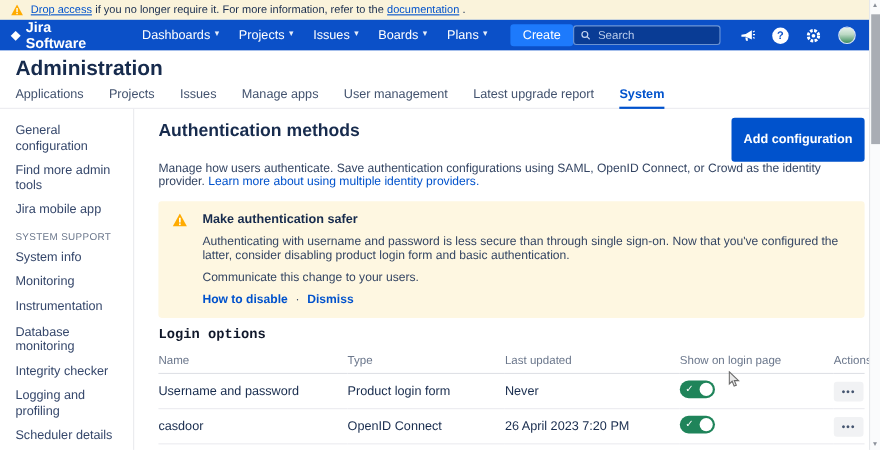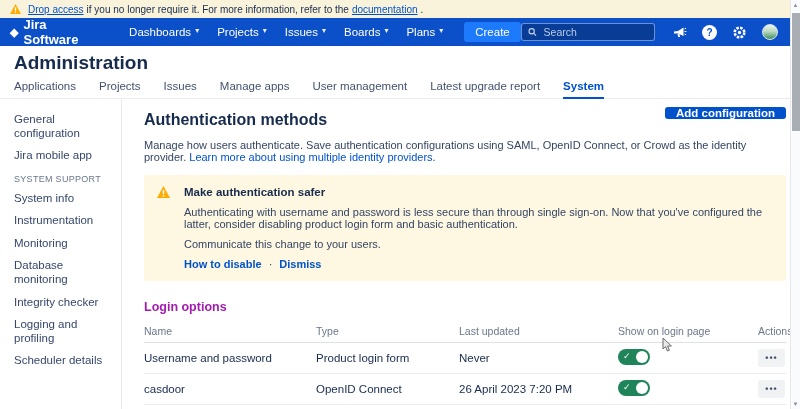--- a/index.html
+++ b/index.html
@@ -43,33 +43,33 @@
 
   
   .content { display:flex; height:310px; }
   .sidebar { width:122px; flex:0 0 122px; padding:14px 6px 0 14px; border-right:1px solid #E9EAEE; overflow:hidden; }
   .side-item { font-size:11.5px; color:#35476B; margin-bottom:9px; line-height:1.18; cursor:pointer; }
   .side-section { font-size:9px; color:#6B778C; margin:11px 0 8px; letter-spacing:.3px; }
 
   .main { flex:1; padding:8px 14px 0 22px; position:relative; }
   .main-header { display:flex; justify-content:space-between; align-items:flex-start; }
   .main-title { font-size:16px; font-weight:bold; color:#172B4D; margin:4px 0 10px; }
-  .add-btn { background:#0052CC; border:0; color:#fff; font-size:11.5px; font-weight:bold; padding:0 11px; border-radius:3px; cursor:pointer; font-family:inherit; }
+  .add-btn { background:#0052CC; border:0; color:#fff; font-size:11.5px; font-weight:bold; padding:14px 11px; border-radius:3px; cursor:pointer; font-family:inherit; }
   .intro { font-size:11px; color:#344563; margin:0 0 12px; }
   .link { color:#0052CC; cursor:pointer; }
 
-  .warning-box { background:#FEF7E1; border-radius:3px; padding:11px 14px 11px 40px; position:relative; margin-bottom:19px; }
+  .warning-box { background:#FEF7E1; border-radius:3px; padding:11px 14px 11px 40px; position:relative; margin-bottom:8px; }
   .warning-box .tri { position:absolute; left:13px; top:11px; }
   .warning-title { font-size:11.5px; font-weight:bold; color:#172B4D; margin-bottom:8px; }
   .warning-line { font-size:11px; color:#344563; margin-bottom:8px; }
   .warning-links { font-size:11px; font-weight:bold; color:#0052CC; display:flex; gap:7px; align-items:center; }
   .warning-links .sep { color:#344563; font-weight:normal; }
   .warning-links span { cursor:pointer; }
 
-  .section-title { font-size:12.5px; font-weight:bold; color:#a21caf; margin:0 0 6px; }
+  .section-title { font-size:12.5px; font-weight:bold; color:#0f172a; margin:0 0 6px;font-family:Liberation Mono, monospace; }
   table { width:100%; border-collapse:collapse; table-layout:fixed; }
   th { font-size:10.5px; color:#6B778C; text-align:left; font-weight:normal; padding:5px 0; border-bottom:1px solid #DFE1E6; }
   td { font-size:11.5px; color:#172B4D; padding:6px 0; border-bottom:1px solid #EBECF0; }
 
   .toggle { width:32px; height:16px; border-radius:9px; background:#1F845A; position:relative; display:inline-block; cursor:pointer; }
   .toggle .check { position:absolute; left:5px; top:1.5px; color:#fff; font-size:9px; }
   .toggle .knob { position:absolute; right:2px; top:2px; width:12px; height:12px; border-radius:50%; background:#fff; }
 
   .ellipsis-btn { width:27px; height:18px; background:#F1F2F4; border:0; border-radius:3px; color:#44546F; font-size:9px; font-weight:bold; letter-spacing:1px; display:flex; align-items:center; justify-content:center; cursor:pointer; font-family:inherit; }
 
@@ -168,25 +168,26 @@
     <div class="tab">Manage apps</div>
     <div class="tab">User management</div>
     <div class="tab">Latest upgrade report</div>
     <div class="tab active">System</div>
   </div>
 
   <div class="content">
 
     <div class="sidebar">
       <div class="side-item">General configuration</div>
+      <div class="side-item">Find more admin tools</div>
       <div class="side-item">Jira mobile app</div>
       <div class="side-section">SYSTEM SUPPORT</div>
       <div class="side-item">System info</div>
+      <div class="side-item">Monitoring</div>
       <div class="side-item">Instrumentation</div>
-      <div class="side-item">Monitoring</div>
       <div class="side-item">Database monitoring</div>
       <div class="side-item">Integrity checker</div>
       <div class="side-item">Logging and profiling</div>
       <div class="side-item">Scheduler details</div>
 
     </div>
 
     <div class="main">
       <div class="main-header">
         <div class="main-title">Authentication methods</div>

